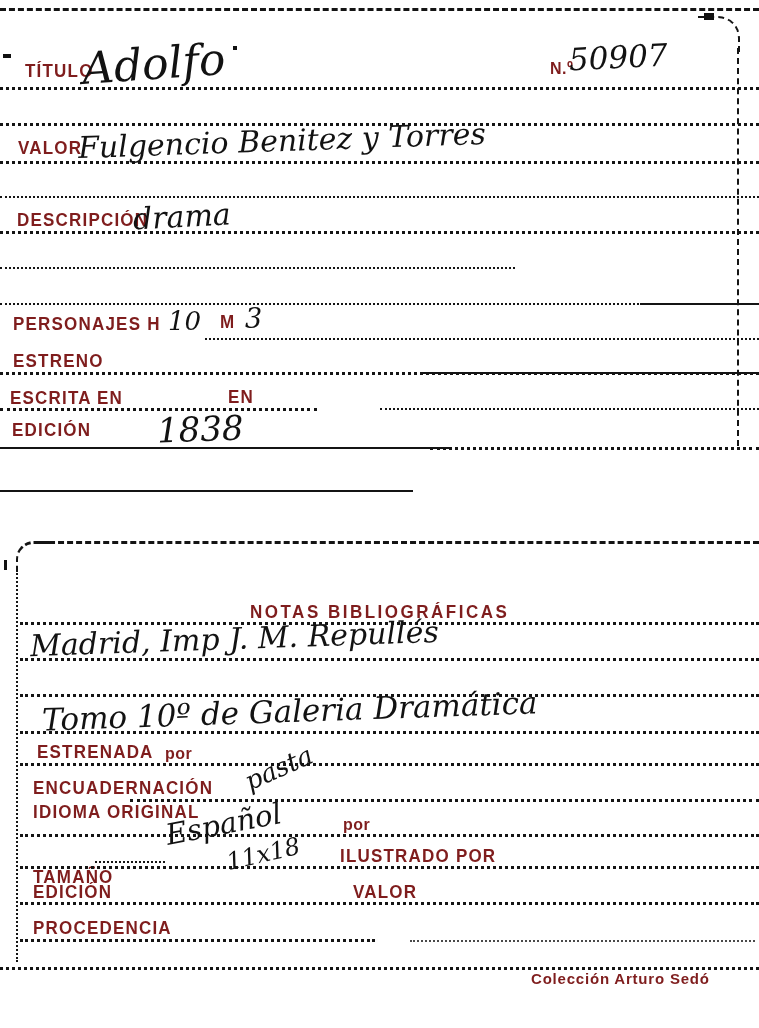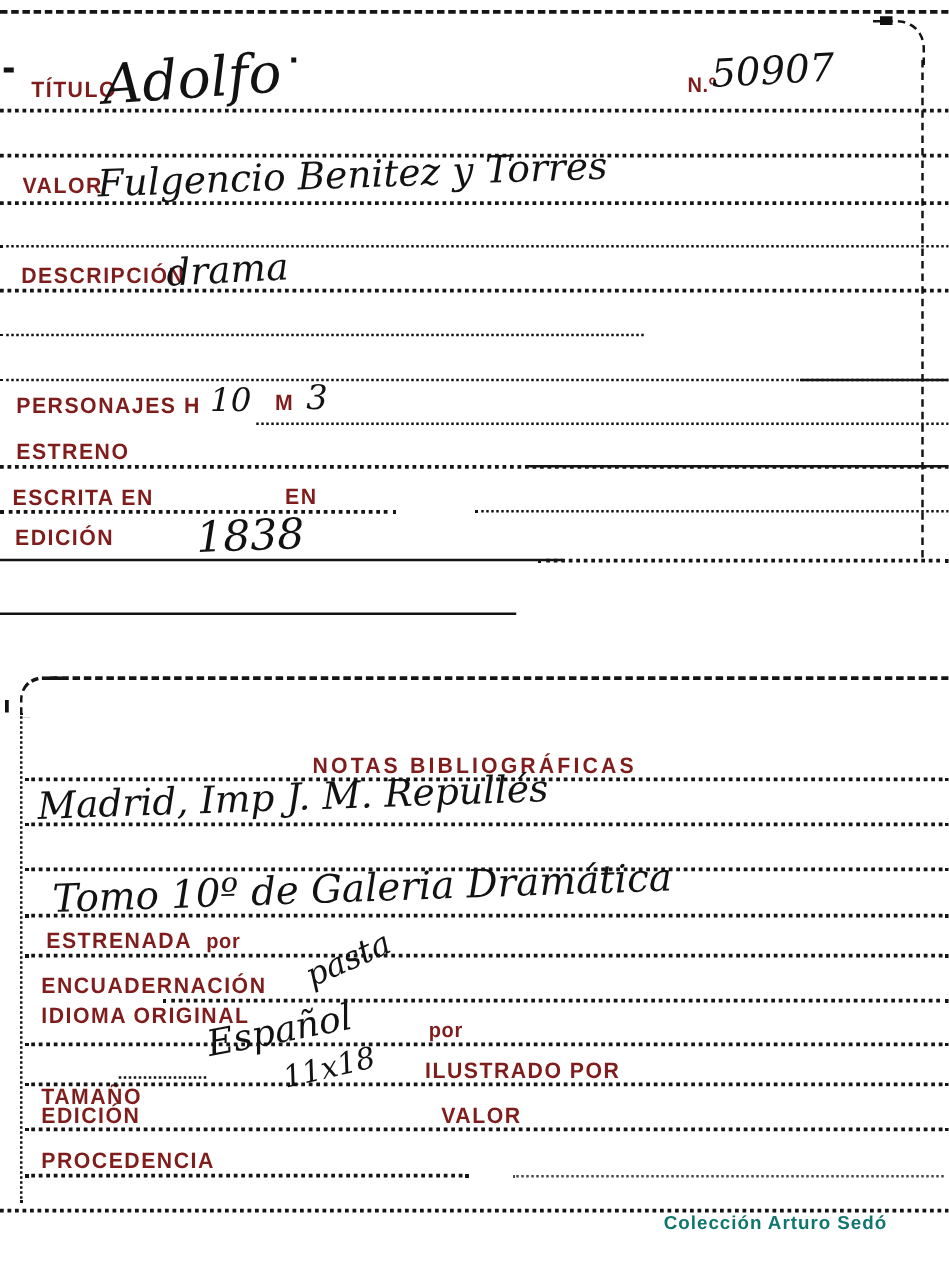--- a/index.html
+++ b/index.html
@@ -22,21 +22,21 @@
   .rule.faint{border-top-width:2px;border-top-color:#4a4a4a;}
   .rule.solid-thin{border-top-style:solid;border-top-width:2px;}
   .rule.dashed{border-top-style:dashed;}
   .edge-v{position:absolute;width:0;z-index:1;}
   .edge-v.dashed{border-left:2px dashed #141414;}
   .edge-v.dotted{border-left:2px dotted #141414;}
   .corner{position:absolute;z-index:1;}
   .speck{position:absolute;background:#111;z-index:2;}
   .credit{
     position:absolute;font-family:"Liberation Sans",sans-serif;font-weight:700;
-    font-size:15px;letter-spacing:.8px;color:#0f766e;white-space:nowrap;
+    font-size:15px;letter-spacing:.8px;color:#7f1d1d;white-space:nowrap;
   }
 </style>
 </head>
 <body>
 
 <div class="page">
 
   <div>
 
     <div class="rule dashed" style="top:8px;left:0;width:759px;"></div>

